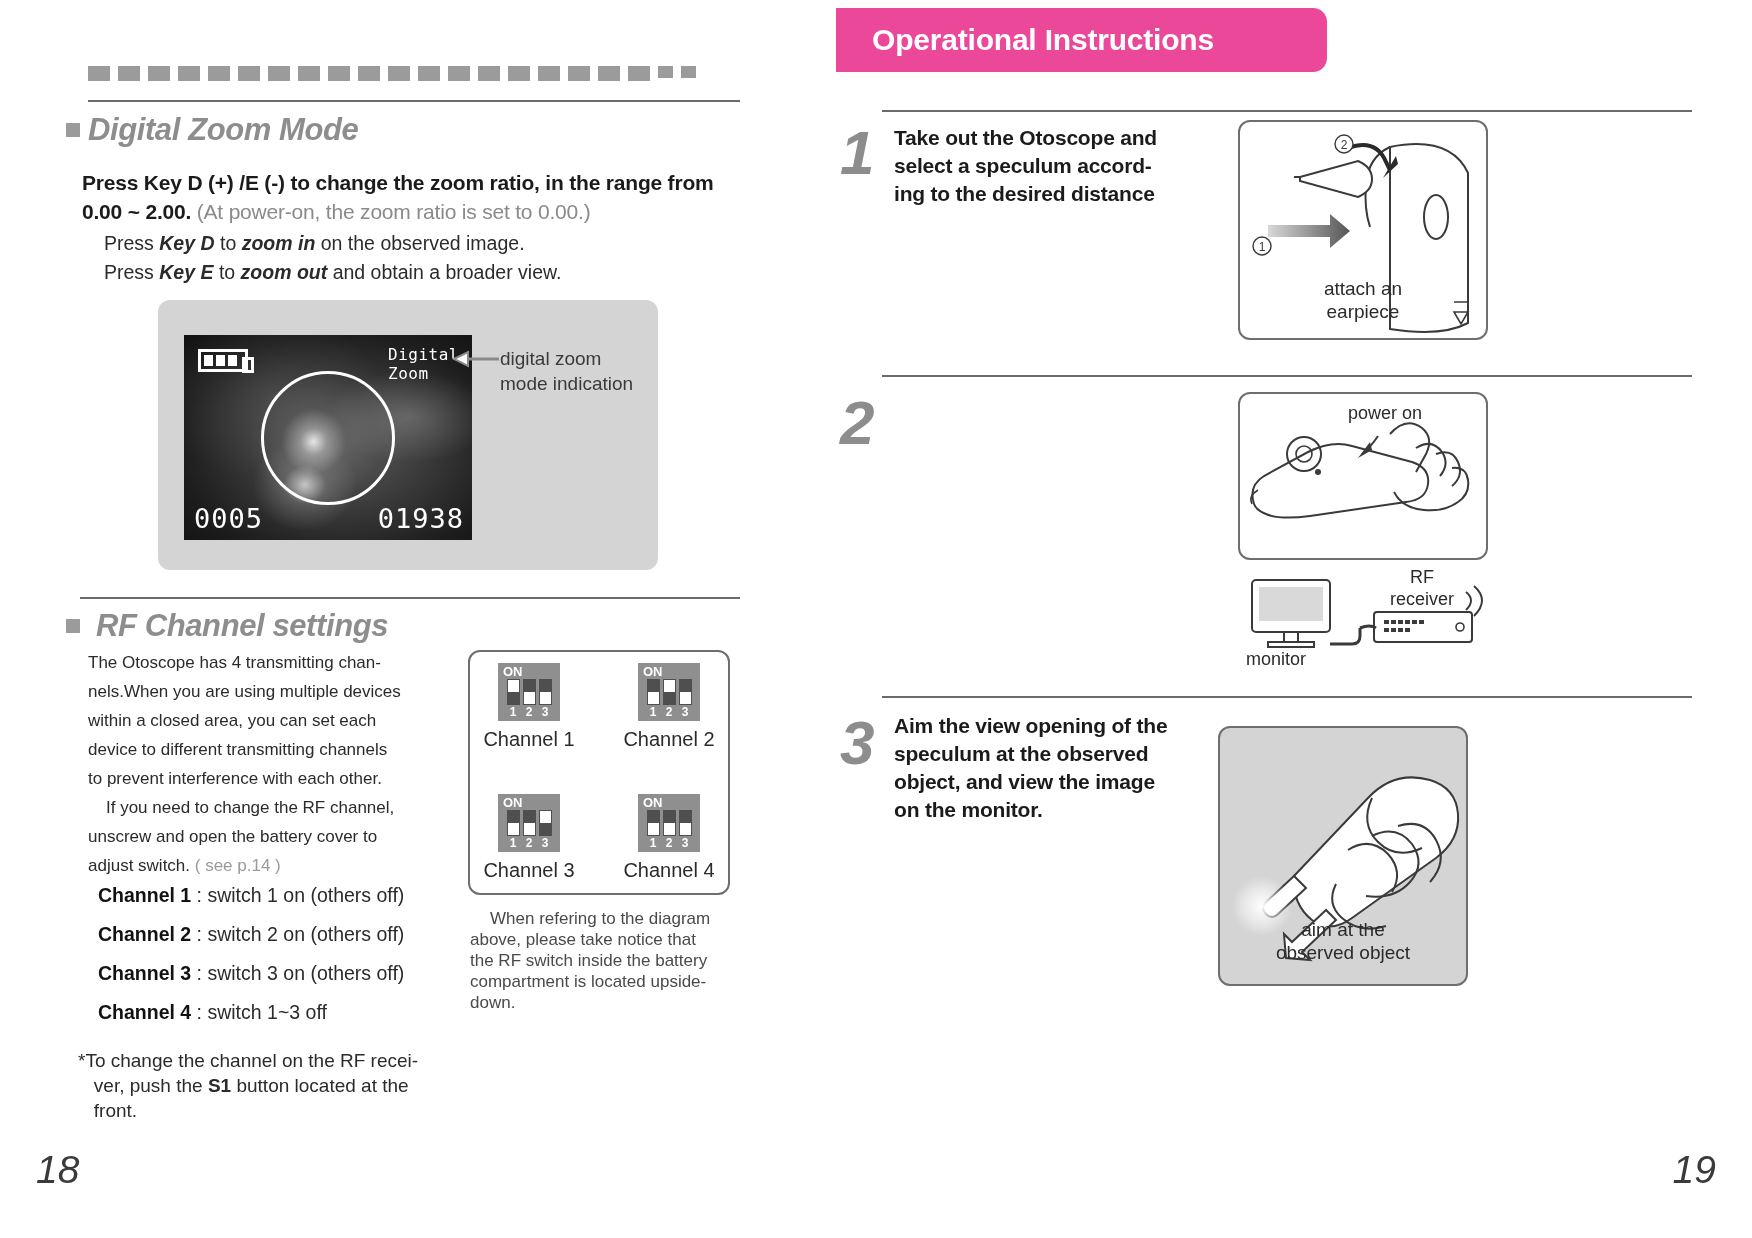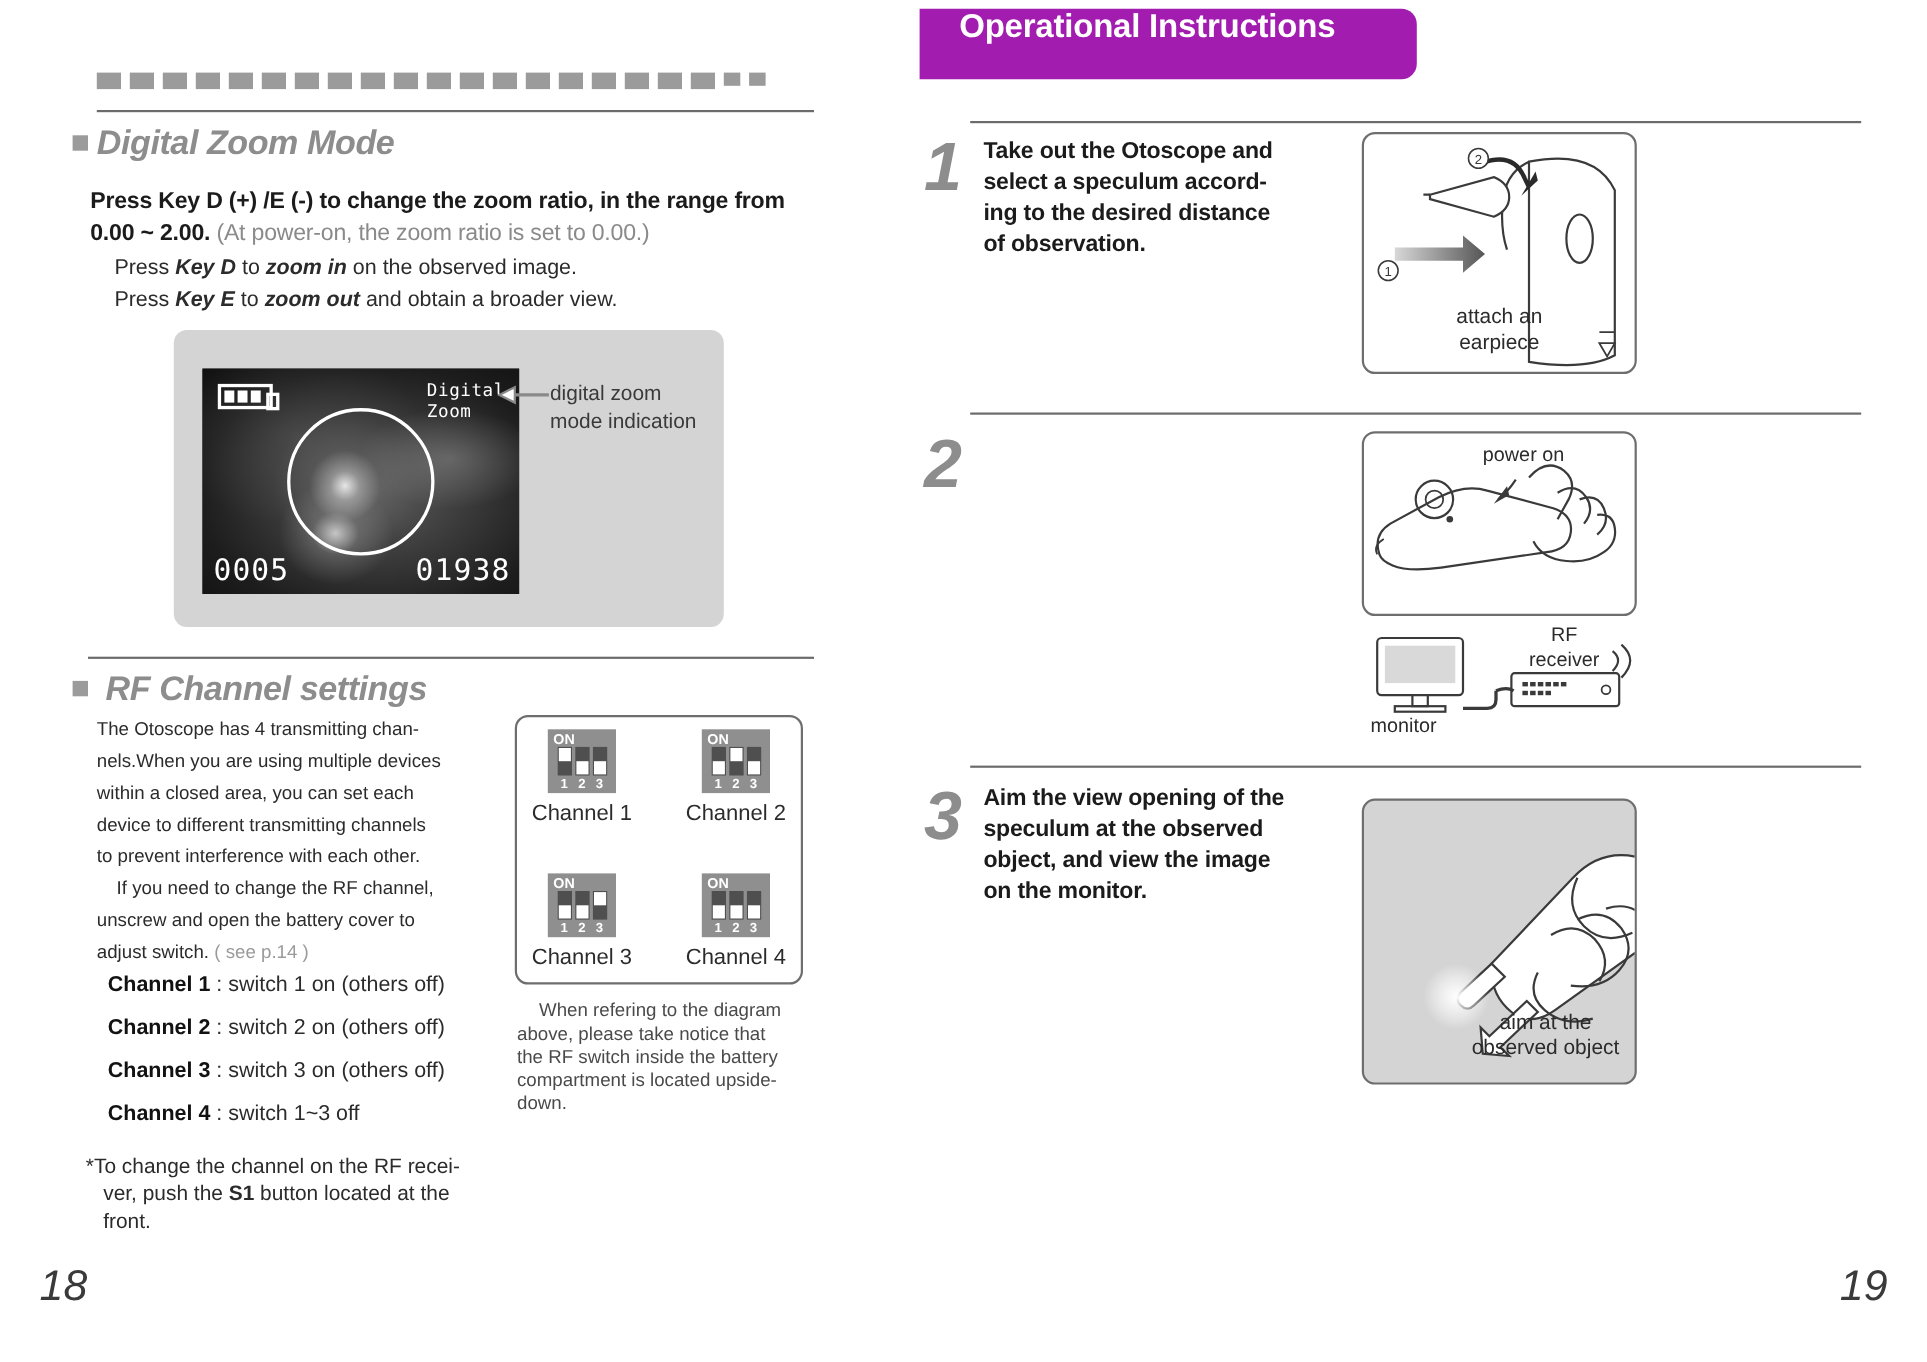--- a/index.html
+++ b/index.html
@@ -125,23 +125,23 @@
   }
 
   .pagenum {
     position: absolute; font-style: italic; font-weight: normal; font-size: 39px; color: #3a3a3a;
   }
 
   
   .right-page { position: absolute; left: 876px; top: 0; width: 876px; height: 1238px; }
 
   .oi-banner {
-    position: absolute; left: -40px; top: 8px; width: 452px; height: 64px;
-    background: #a21caf; border-radius: 0 14px 14px 0;
-    display: flex; align-items: flex-start;
+    position: absolute; left: -40px; top: 8px; width: 491px; height: 64px;
+    background: #ec4899; border-radius: 0 14px 14px 0;
+    display: flex; align-items: center;
   }
   .oi-banner span {
     margin-left: 36px; color: #fff; font-weight: bold; font-size: 30px; letter-spacing: -0.2px;
   }
 
   .step-num {
     position: absolute; font-style: italic; font-weight: bold; font-size: 62px;
     color: #8d8d8d; line-height: 62px;
   }
   .step-text {
@@ -390,21 +390,20 @@
       <span>Operational Instructions</span>
     </div>
 
     <div class="hr-thin" style="left:6px; top:110px; width:810px;"></div>
 
     <div class="step-num" style="left:-36px; top:122px;">1</div>
     <div class="step-text" style="left:18px; top:124px; width:320px;">
       <div>Take out the Otoscope and</div>
       <div>select a speculum accord-</div>
       <div>ing to the desired distance</div>
-      <div>of observation.</div>
     </div>
 
     <div class="illus" style="left:362px; top:120px; width:250px; height:220px;">
       <svg viewBox="0 0 250 220" width="250" height="220">
 
         <path d="M150 25 q60 -12 78 26 v150 q-26 14 -78 6 z" fill="none" stroke="#3a3a3a" stroke-width="2"></path>
         <path d="M150 25 q-22 10 -24 38 q-2 24 4 42" fill="none" stroke="#3a3a3a" stroke-width="2"></path>
         <ellipse cx="196" cy="95" rx="12" ry="22" fill="none" stroke="#3a3a3a" stroke-width="2"></ellipse>
         <path d="M214 180 h14 M214 190 l7 12 l7 -12 z" fill="none" stroke="#3a3a3a" stroke-width="1.6"></path>
 
@@ -495,21 +494,21 @@
     <div class="hr-thin" style="left:6px; top:696px; width:810px;"></div>
 
     <div class="step-num" style="left:-36px; top:712px;">3</div>
     <div class="step-text" style="left:18px; top:712px; width:330px;">
       <div>Aim the view opening of the</div>
       <div>speculum at  the  observed</div>
       <div>object, and view the image</div>
       <div>on the monitor.</div>
     </div>
 
-    <div class="illus shade" style="left:362px; top:726px; width:250px; height:260px;padding-left:42px;">
+    <div class="illus shade" style="left:342px; top:726px; width:250px; height:260px;">
       <svg viewBox="0 0 250 260" width="250" height="260">
         <defs>
           <radialGradient id="glow" cx="50%" cy="50%" r="50%">
             <stop offset="0%" stop-color="#ffffff" stop-opacity="1"></stop>
             <stop offset="60%" stop-color="#ffffff" stop-opacity="0.45"></stop>
             <stop offset="100%" stop-color="#ffffff" stop-opacity="0"></stop>
           </radialGradient>
         </defs>
 
         <path d="M74 148 l74 -78 q26 -28 62 -18 q26 8 28 34 q2 26 -22 44 l-84 60 q-22 16 -40 2 q-20 -16 -18 -44 z" fill="#ffffff" stroke="#3a3a3a" stroke-width="2"></path>

